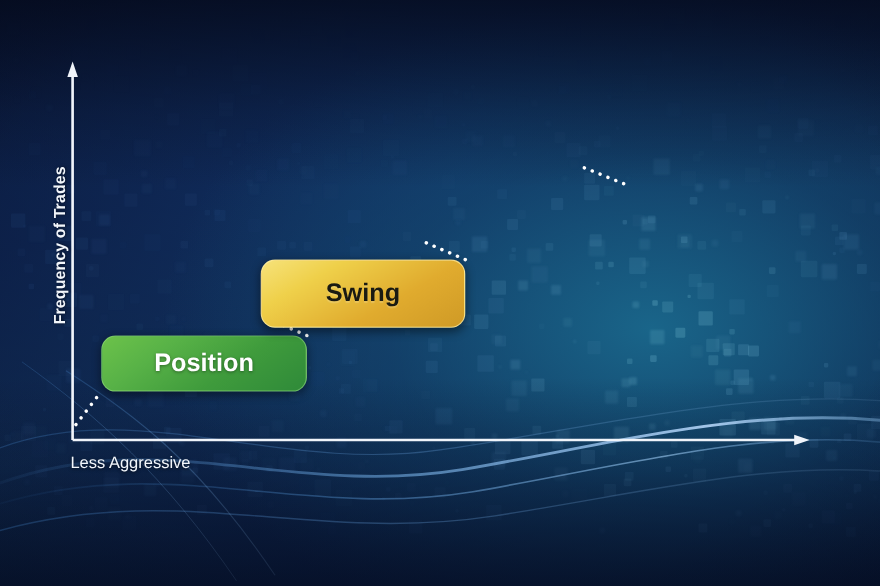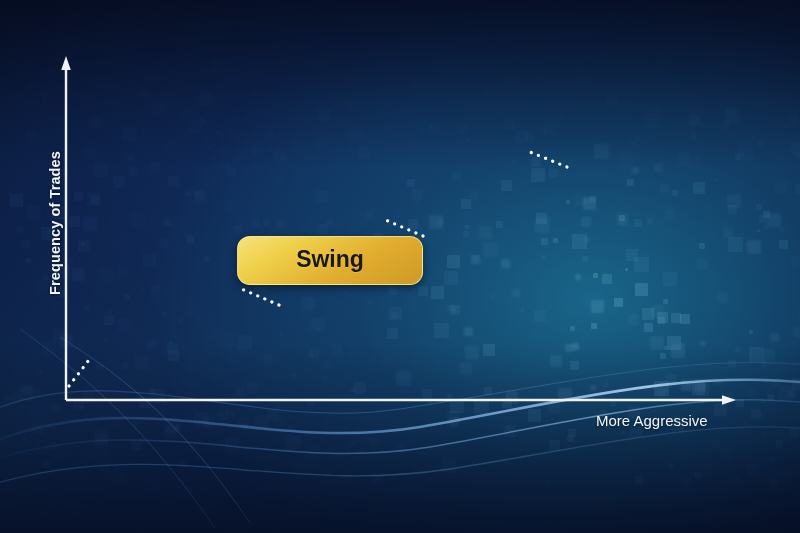--- a/index.html
+++ b/index.html
@@ -82,21 +82,21 @@
   .box span{position:relative;top:-1px;}
 
   .box-position{
     left:92px;top:305px;width:187px;height:51px;
     background:linear-gradient(145deg,#6cc24a 0%,#58b247 28%,#3f9b3c 62%,#2f8a39 100%);
     border:1px solid rgba(150,220,130,0.55);
     color:#ffffff;font-size:23px;
     text-shadow:0 1px 3px rgba(0,0,0,.40);
   }
   .box-swing{
-    left:237px;top:236px;width:186px;height:49px;
+    left:237px;top:236px;width:186px;height:62px;
     background:linear-gradient(150deg,#f6e27a 0%,#efd04a 26%,#e0ab2e 64%,#cf9a26 100%);
     border:1px solid rgba(255,240,170,0.70);
     color:#1a1a12;font-size:23px;
     text-shadow:0 1px 1px rgba(255,255,255,.18);
   }
   .box-day{
     left:381px;top:167px;width:186px;height:51px;
     background:linear-gradient(150deg,#eda73a 0%,#e59230 30%,#d87b25 70%,#c96c1f 100%);
     border:1px solid rgba(255,205,130,0.60);
     color:#ffffff;font-size:23px;
@@ -780,19 +780,22 @@
 
     <g stroke="#ffffff" stroke-width="3.2" stroke-linecap="round" stroke-dasharray="0.1 7.6" fill="none">
       <path d="M69,386 L92,356"></path>
       <path d="M279,305 L237,287"></path>
       <path d="M423,236 L381,218"></path>
       <path d="M567,167 L525,150"></path>
     </g>
   </svg>
 
   <div class="ylabel">Frequency of Trades</div>
-  <div class="xlabel-right">More Aggressive</div>
-
+  <div class="xlabel-left">Less Aggressive</div>
+
+  <div class="box box-position">
+    <span>Position</span>
+  </div>
   <div class="box box-swing">
     <span>Swing</span>
   </div>
 
 </div>
 
 </body></html>

